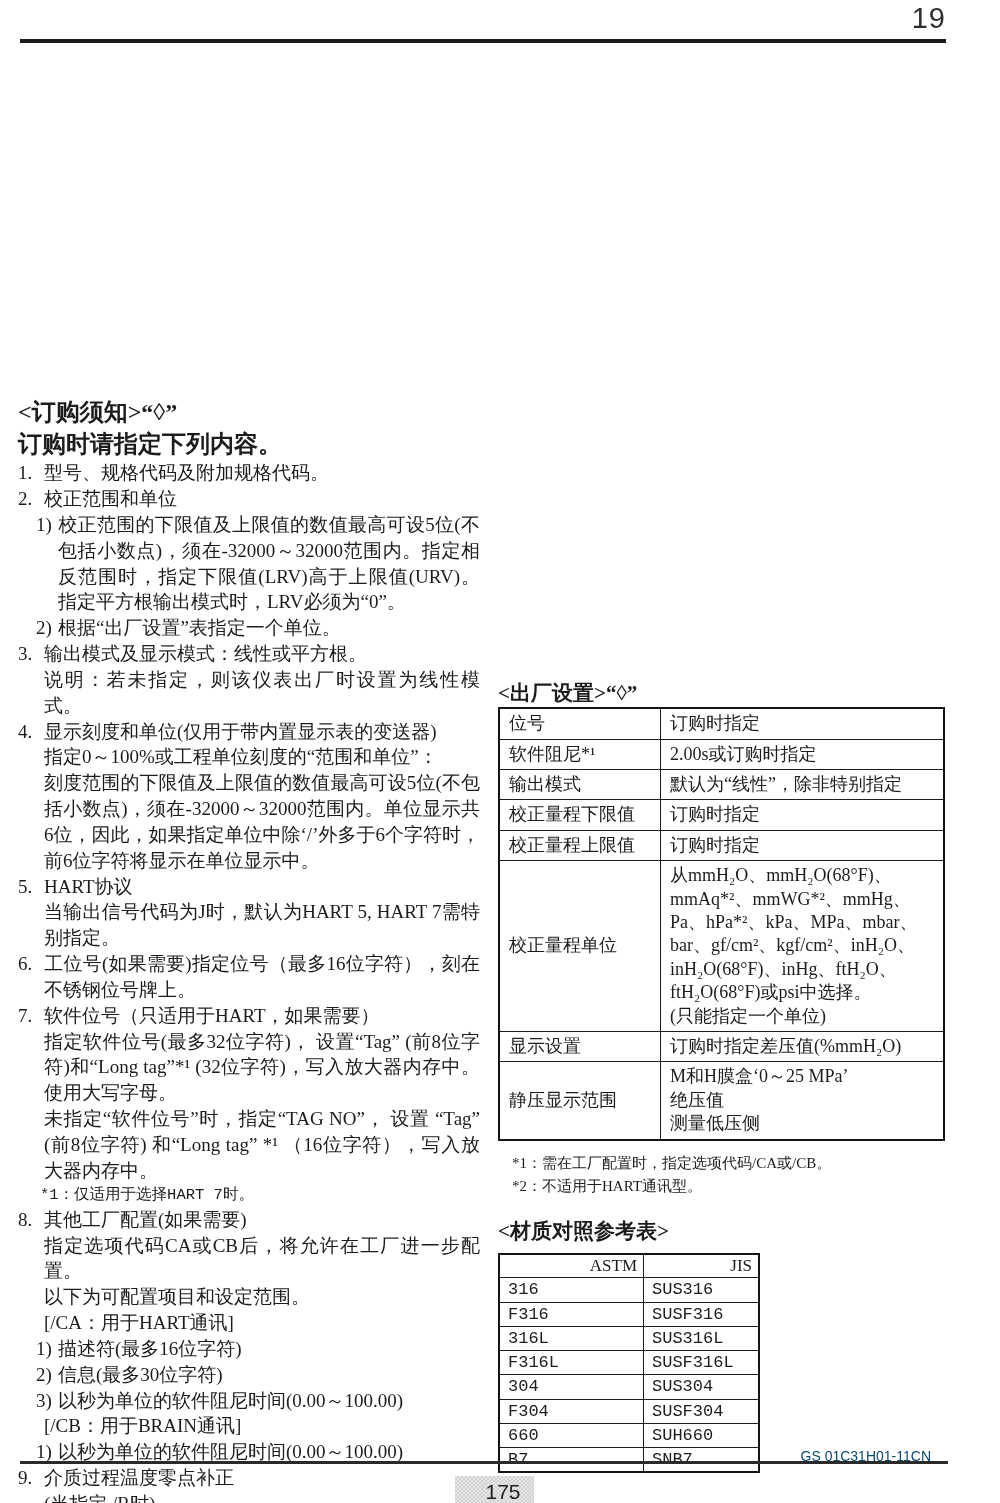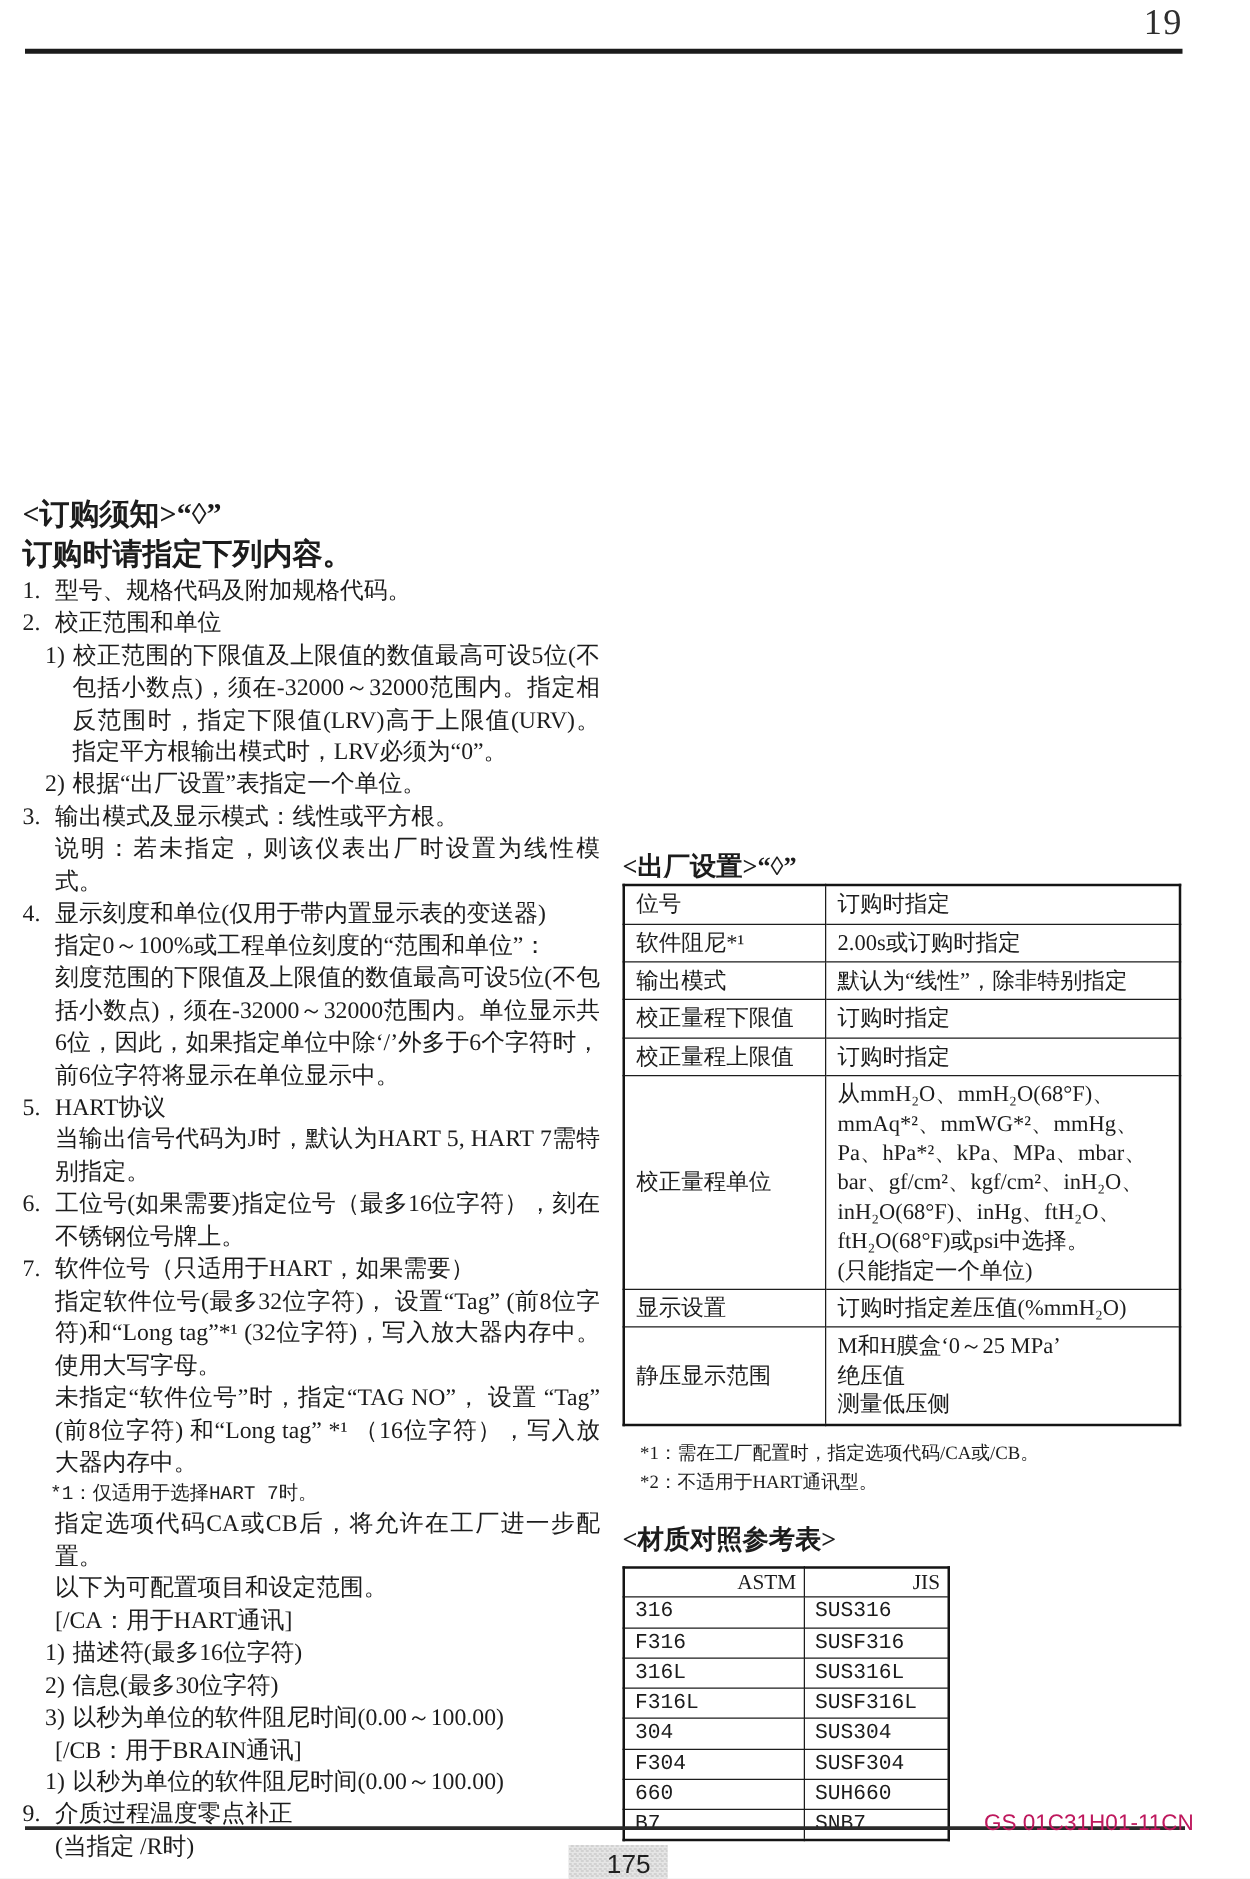--- a/index.html
+++ b/index.html
@@ -4,29 +4,29 @@
 <style>
   html,body{margin:0;padding:0;background:#e8e8e8;}
   #page{
     position:relative;width:1000px;height:1503px;background:#ffffff;
     font-family:"Liberation Serif","DejaVu Serif",serif;color:#1c1c1c;
     overflow:hidden;margin:0 auto;
   }
   
   .top-page-num{
     position:absolute;top:2px;left:858px;width:88px;text-align:right;
-    font-family:Liberation Serif, serif;
+    font-family:Liberation Sans, sans-serif;
     font-size:29px;color:#2e2e2e;letter-spacing:1px;
   }
   .top-rule{position:absolute;top:39px;left:20px;width:926px;height:4px;background:#1b1b1b;}
   .bottom-rule{position:absolute;top:1461px;left:20px;width:928px;height:3px;background:#2a2a2a;}
   .doc-num{
-    position:absolute;top:1448px;left:522px;width:433px;text-align:right;
+    position:absolute;top:1448px;left:498px;width:433px;text-align:right;
     font-family:"Liberation Sans","DejaVu Sans",sans-serif;
-    font-size:18px;color:#be185d;
+    font-size:14px;color:#0c4a6e;
   }
   .page-badge{
     position:absolute;top:1476px;left:455px;width:62px;height:32px;
     background:#dcdcdc;
     background-image:repeating-conic-gradient(#d2d2d2 0% 25%, #e6e6e6 0% 50%);
     background-size:4px 4px;
     text-align:center;line-height:32px;
     font-family:"Liberation Sans","DejaVu Sans",sans-serif;
     font-size:21px;color:#1f1f1f;padding-left:17px;
   }
@@ -91,20 +91,21 @@
     <div class="para para-num"><span class="num">5.</span><span>HART协议</span></div>
     <div class="para para-cont">当输出信号代码为J时，默认为HART 5, HART 7需特别指定。</div>
 
     <div class="para para-num"><span class="num">6.</span><span>工位号(如果需要)指定位号（最多16位字符），刻在不锈钢位号牌上。</span></div>
 
     <div class="para para-num"><span class="num">7.</span><span>软件位号（只适用于HART，如果需要）</span></div>
     <div class="para para-cont">指定软件位号(最多32位字符)， 设置“Tag” (前8位字符)和“Long tag”*¹ (32位字符)，写入放大器内存中。使用大写字母。</div>
     <div class="para para-cont">未指定“软件位号”时，指定“TAG NO”， 设置 “Tag” (前8位字符) 和“Long tag” *¹ （16位字符），写入放大器内存中。</div>
     <div class="para footnote-inline">*1：仅适用于选择HART 7时。</div>
 
+    <div class="para para-num"><span class="num">8.</span><span>其他工厂配置(如果需要)</span></div>
     <div class="para para-cont">指定选项代码CA或CB后，将允许在工厂进一步配置。</div>
     <div class="para para-cont">以下为可配置项目和设定范围。</div>
     <div class="para para-cont">[/CA：用于HART通讯]</div>
     <div class="para para-sub"><span class="num">1)</span><span>描述符(最多16位字符)</span></div>
     <div class="para para-sub"><span class="num">2)</span><span>信息(最多30位字符)</span></div>
     <div class="para para-sub"><span class="num">3)</span><span>以秒为单位的软件阻尼时间(0.00～100.00)</span></div>
     <div class="para para-cont">[/CB：用于BRAIN通讯]</div>
     <div class="para para-sub"><span class="num">1)</span><span>以秒为单位的软件阻尼时间(0.00～100.00)</span></div>
 
     <div class="para para-num"><span class="num">9.</span><span>介质过程温度零点补正</span></div>

